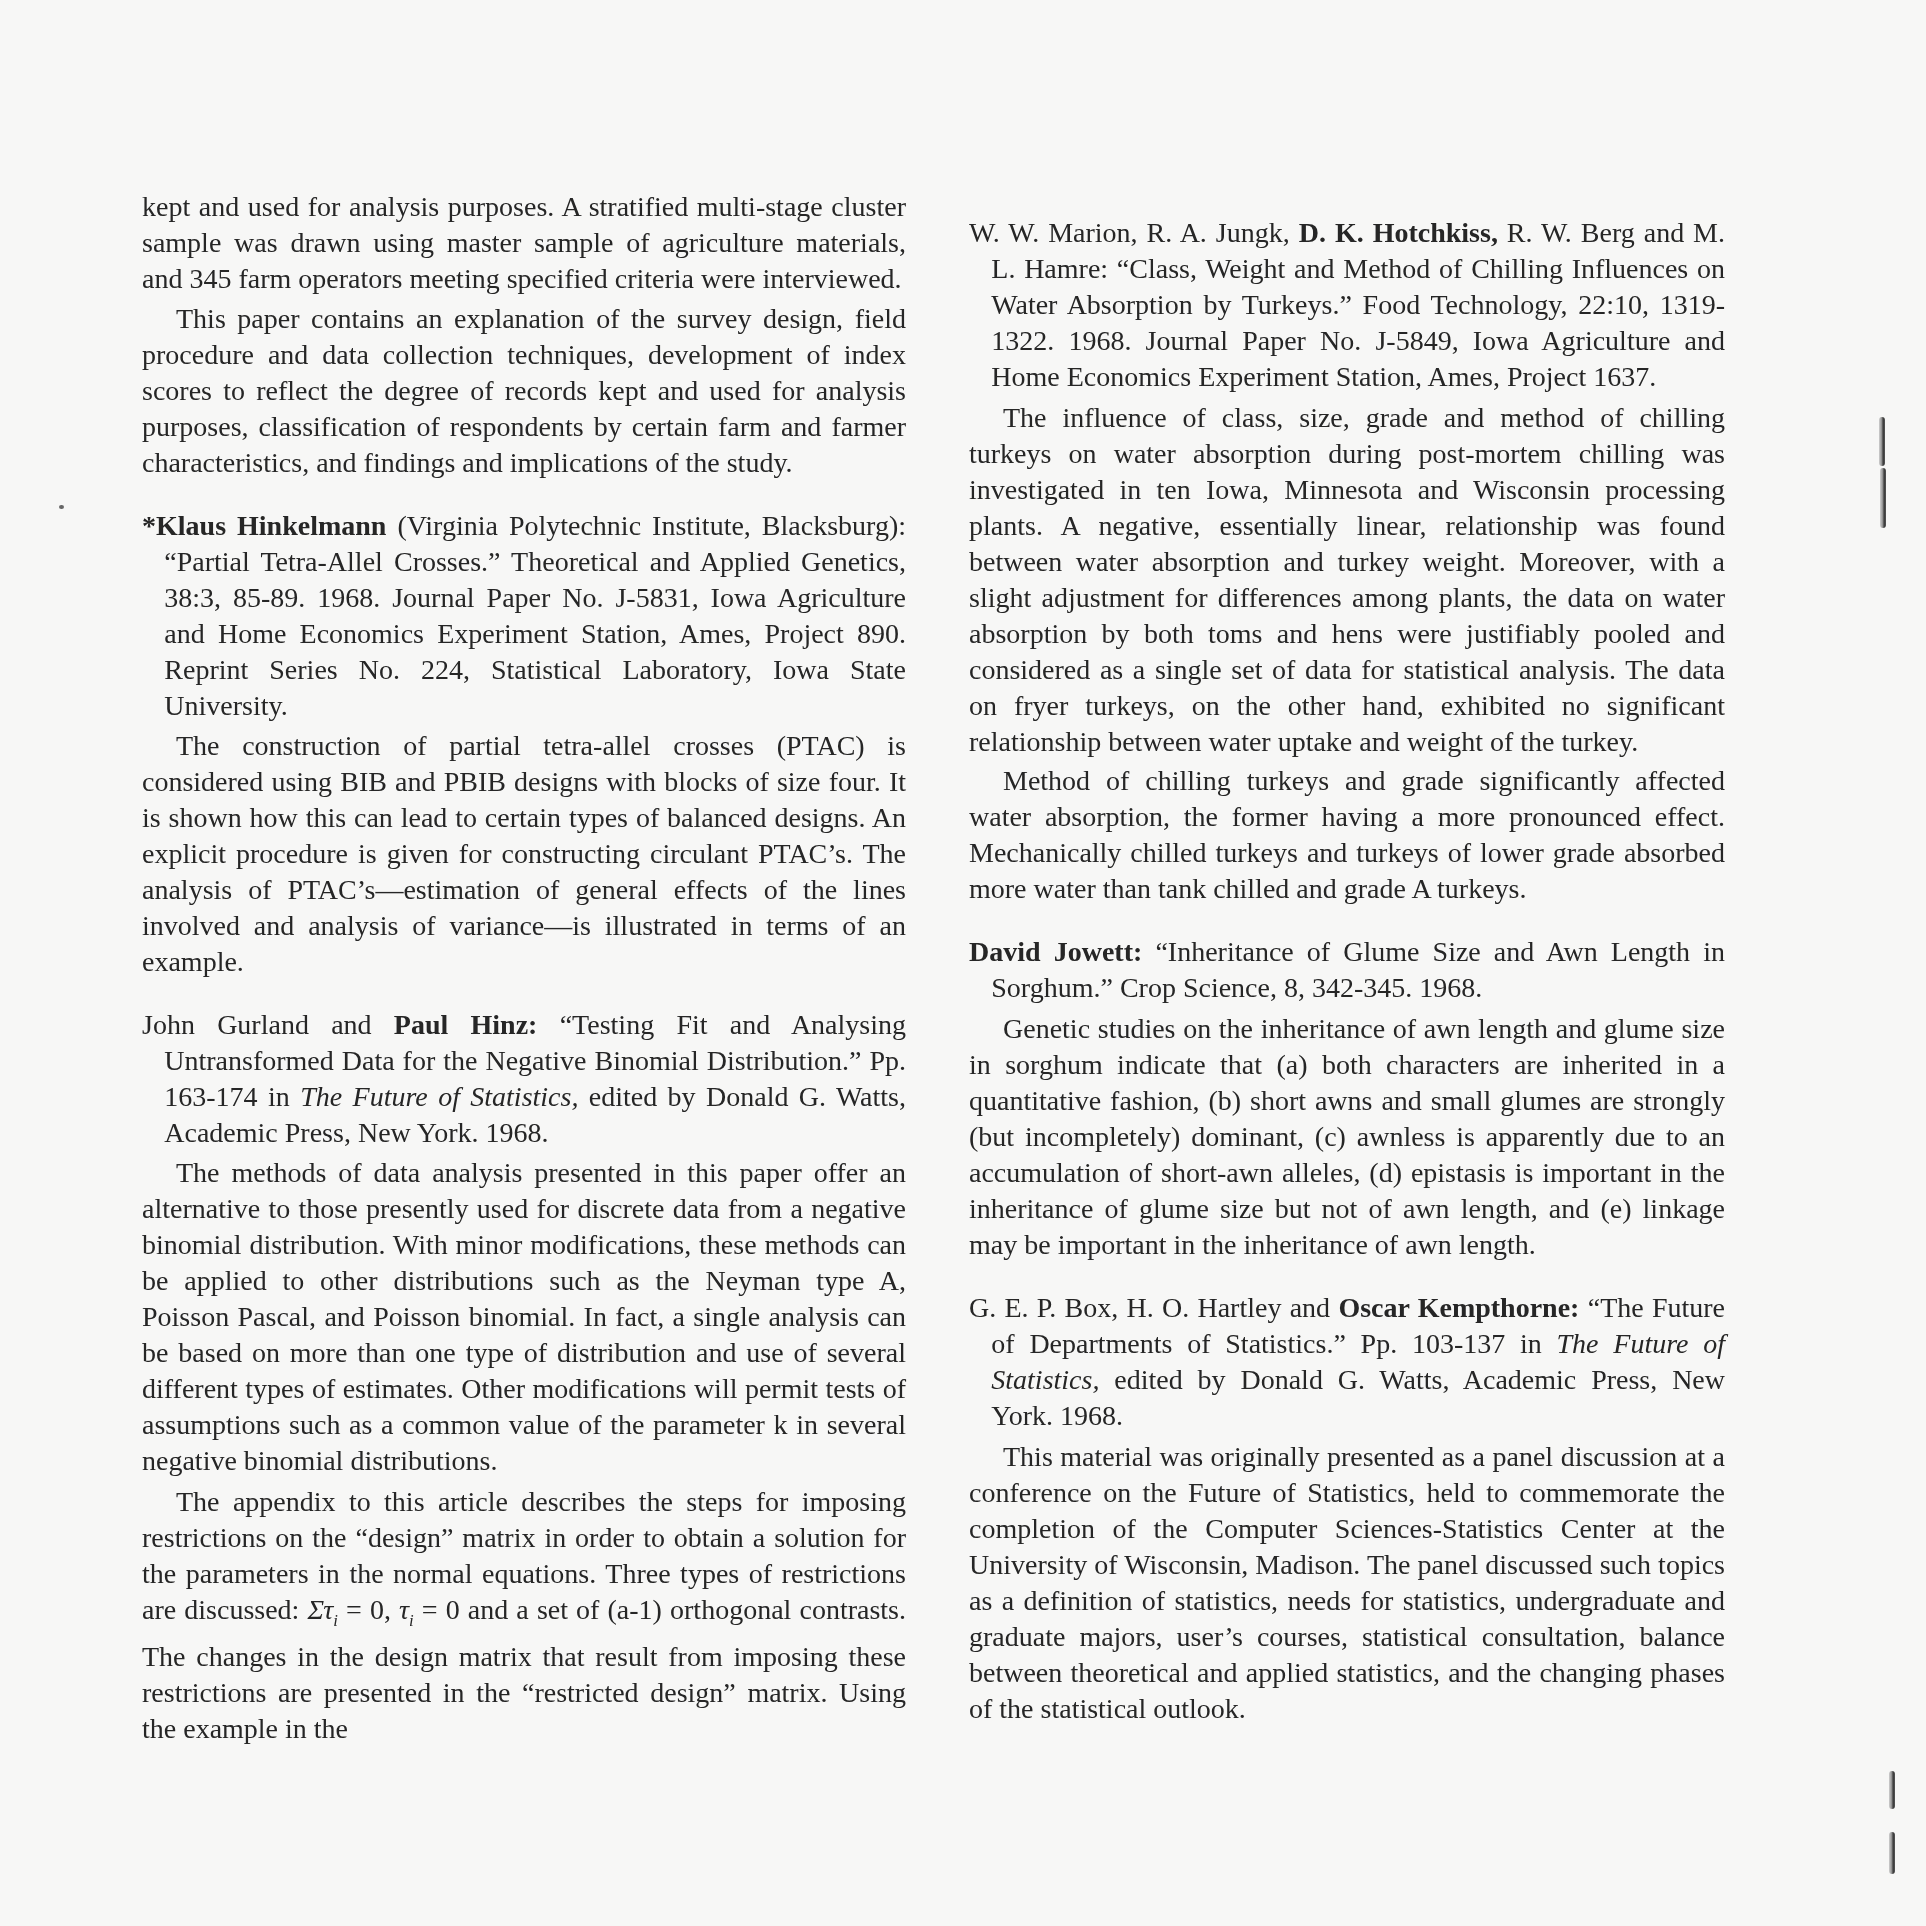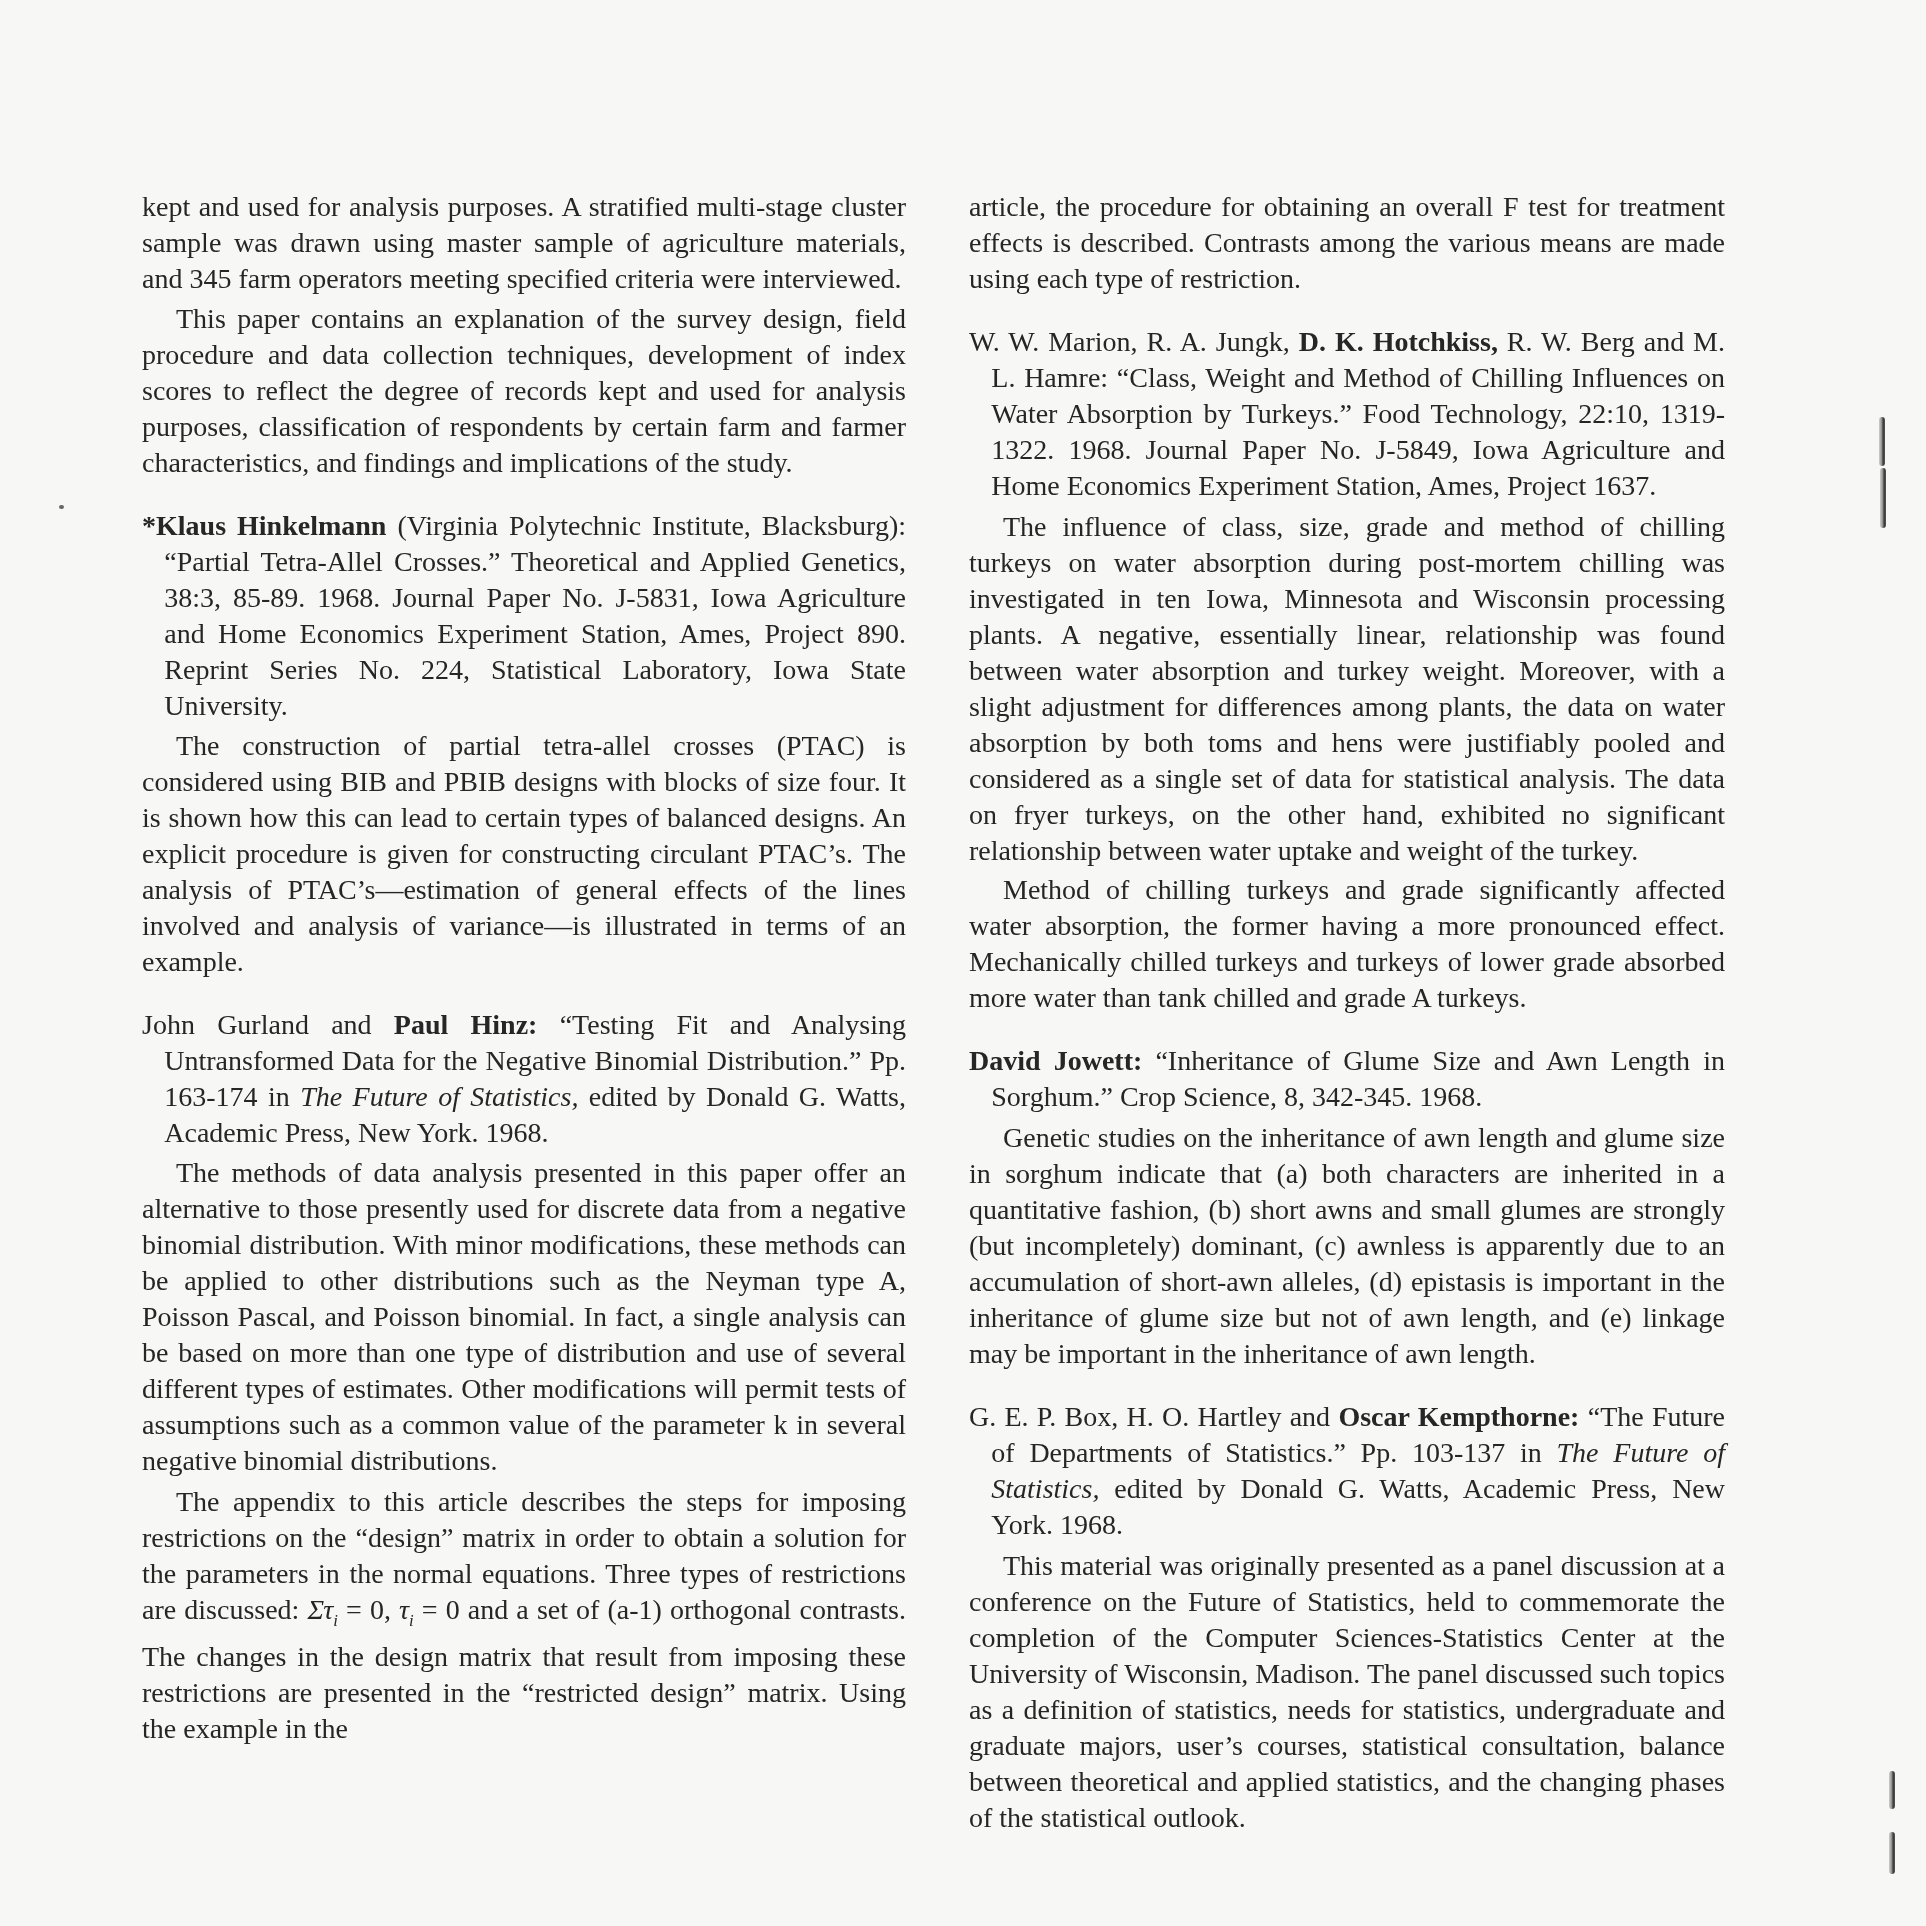--- a/index.html
+++ b/index.html
@@ -49,21 +49,20 @@
     <p class="cite"><span class="b">*Klaus Hinkelmann</span><span> (Virginia Polytechnic Institute, Blacksburg): “Partial Tetra-Allel Crosses.” Theoretical and Applied Genetics, 38:3, 85-89. 1968. Journal Paper No. J-5831, Iowa Agriculture and Home Economics Experiment Station, Ames, Project 890. Reprint Series No. 224, Statistical Laboratory, Iowa State University.</span></p>
     <p class="p-indent after-cite">The construction of partial tetra-allel crosses (PTAC) is considered using BIB and PBIB designs with blocks of size four. It is shown how this can lead to certain types of balanced designs. An explicit procedure is given for constructing circulant PTAC’s. The analysis of PTAC’s—estimation of general effects of the lines involved and analysis of variance—is illustrated in terms of an example.</p>
 
     <p class="cite"><span>John Gurland and </span><span class="b">Paul Hinz:</span><span> “Testing Fit and Analysing Untransformed Data for the Negative Binomial Distribution.” Pp. 163-174 in </span><span class="i">The Future of Statistics,</span><span> edited by Donald G. Watts, Academic Press, New York. 1968.</span></p>
     <p class="p-indent para-gap">The methods of data analysis presented in this paper offer an alternative to those presently used for discrete data from a negative binomial distribution. With minor modifications, these methods can be applied to other distributions such as the Neyman type A, Poisson Pascal, and Poisson binomial. In fact, a single analysis can be based on more than one type of distribution and use of several different types of estimates. Other modifications will permit tests of assumptions such as a common value of the parameter k in several negative binomial distributions.</p>
 
     <p class="p-indent after-cite"><span>The appendix to this article describes the steps for imposing restrictions on the “design” matrix in order to obtain a solution for the parameters in the normal equations. Three types of restrictions are discussed: </span><span class="i"><span>Στ</span><sub>i</sub></span><span> = 0, </span><span class="i"><span>τ</span><sub>i</sub></span><span> = 0 and a set of (a-1) orthogonal contrasts. The changes in the design matrix that result from imposing these restrictions are presented in the “restricted design” matrix. Using the example in the</span></p>
   </div>
 
   <div class="col right">
-    <p>article, the procedure for obtaining an overall F test for treatment effects is described. Contrasts among the various means are made using each type of restriction.</p>
 
     <p class="cite"><span>W. W. Marion, R. A. Jungk, </span><span class="b">D. K. Hotchkiss,</span><span> R. W. Berg and M. L. Hamre: “Class, Weight and Method of Chilling Influences on Water Absorption by Turkeys.” Food Technology, 22:10, 1319-1322. 1968. Journal Paper No. J-5849, Iowa Agriculture and Home Economics Experiment Station, Ames, Project 1637.</span></p>
     <p class="p-indent after-cite">The influence of class, size, grade and method of chilling turkeys on water absorption during post-mortem chilling was investigated in ten Iowa, Minnesota and Wisconsin processing plants. A negative, essentially linear, relationship was found between water absorption and turkey weight. Moreover, with a slight adjustment for differences among plants, the data on water absorption by both toms and hens were justifiably pooled and considered as a single set of data for statistical analysis. The data on fryer turkeys, on the other hand, exhibited no significant relationship between water uptake and weight of the turkey.</p>
     <p class="p-indent para-gap">Method of chilling turkeys and grade significantly affected water absorption, the former having a more pronounced effect. Mechanically chilled turkeys and turkeys of lower grade absorbed more water than tank chilled and grade A turkeys.</p>
 
     <p class="cite"><span class="b">David Jowett:</span><span> “Inheritance of Glume Size and Awn Length in Sorghum.” Crop Science, 8, 342-345. 1968.</span></p>
     <p class="p-indent after-cite">Genetic studies on the inheritance of awn length and glume size in sorghum indicate that (a) both characters are inherited in a quantitative fashion, (b) short awns and small glumes are strongly (but incompletely) dominant, (c) awnless is apparently due to an accumulation of short-awn alleles, (d) epistasis is important in the inheritance of glume size but not of awn length, and (e) linkage may be important in the inheritance of awn length.</p>
 
     <p class="cite"><span>G. E. P. Box, H. O. Hartley and </span><span class="b">Oscar Kempthorne:</span><span> “The Future of Departments of Statistics.” Pp. 103-137 in </span><span class="i">The Future of Statistics,</span><span> edited by Donald G. Watts, Academic Press, New York. 1968.</span></p>
     <p class="p-indent after-cite">This material was originally presented as a panel discussion at a conference on the Future of Statistics, held to commemorate the completion of the Computer Sciences-Statistics Center at the University of Wisconsin, Madison. The panel discussed such topics as a definition of statistics, needs for statistics, undergraduate and graduate majors, user’s courses, statistical consultation, balance between theoretical and applied statistics, and the changing phases of the statistical outlook.</p>

